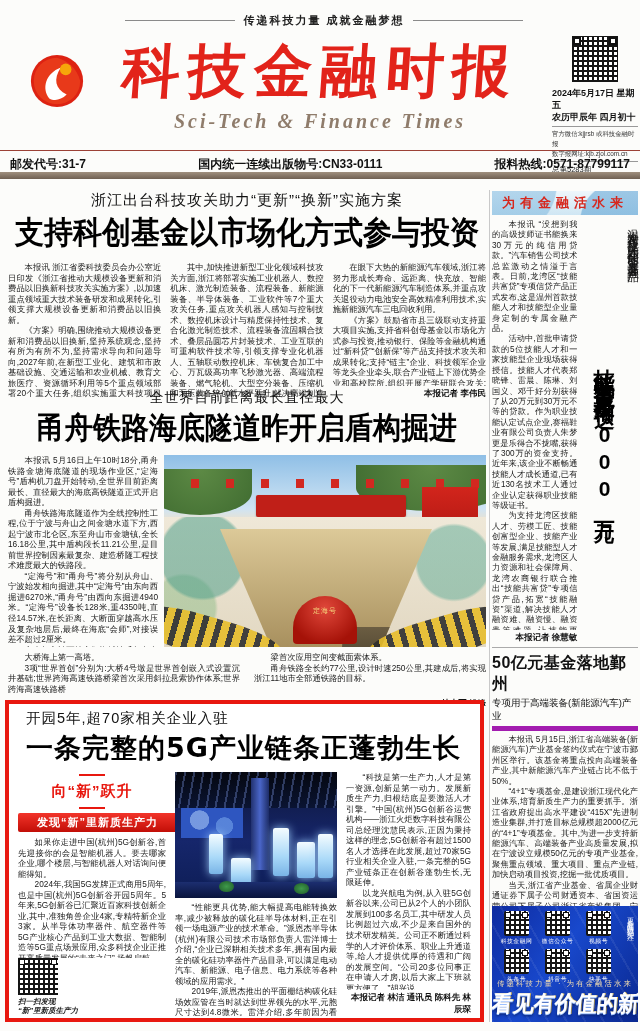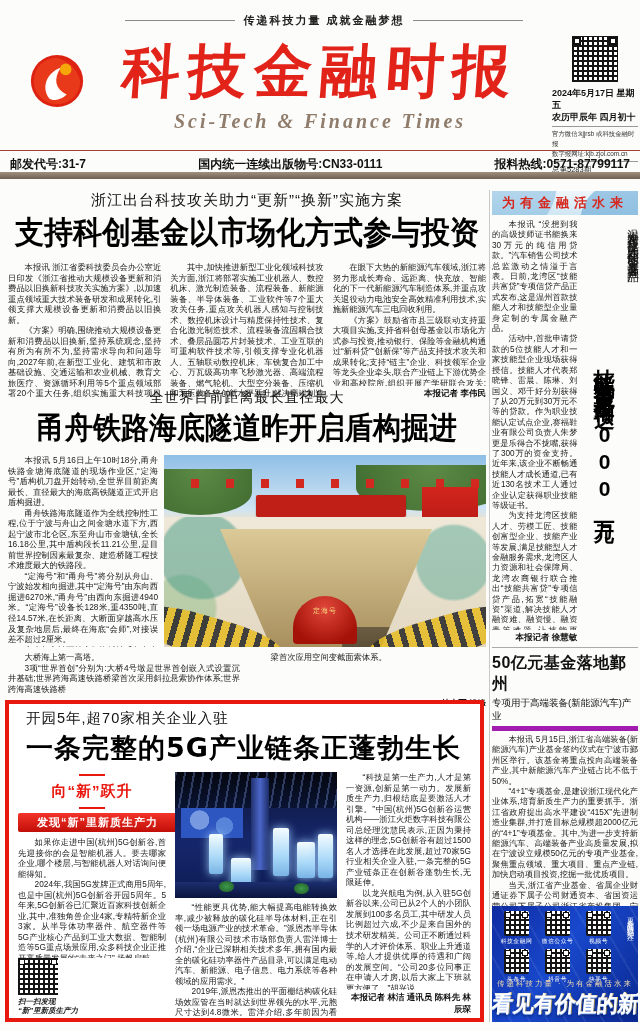--- a/index.html
+++ b/index.html
@@ -230,20 +230,21 @@
     </div>
   </div>
   <div class="bcols">
     <div class="bcol body-txt">
         <p>大桥海上第一高塔。</p>
         <p>3项“世界首创”分别为:大桥4号墩是世界首创嵌入式设置沉井基础;世界跨海高速铁路桥梁首次采用斜拉悬索协作体系;世界跨海高速铁路桥</p>
       </div>
     <div class="bcol">
       <div class="body-txt" style="height:44px;">
           <p>梁首次应用空间变截面索体系。</p>
+          <p>甬舟铁路全长约77公里,设计时速250公里,其建成后,将实现浙江11地市全部通铁路的目标。</p>
         </div>
       <div class="byline">林上军 姚峰</div>
     </div>
   </div>
 </div>
 
 <div class="abs box5g">
   <div class="kicker">开园5年,超70家相关企业入驻</div>
   <div class="headline">一条完整的5G产业链条正蓬勃生长</div>
   <div class="content">

